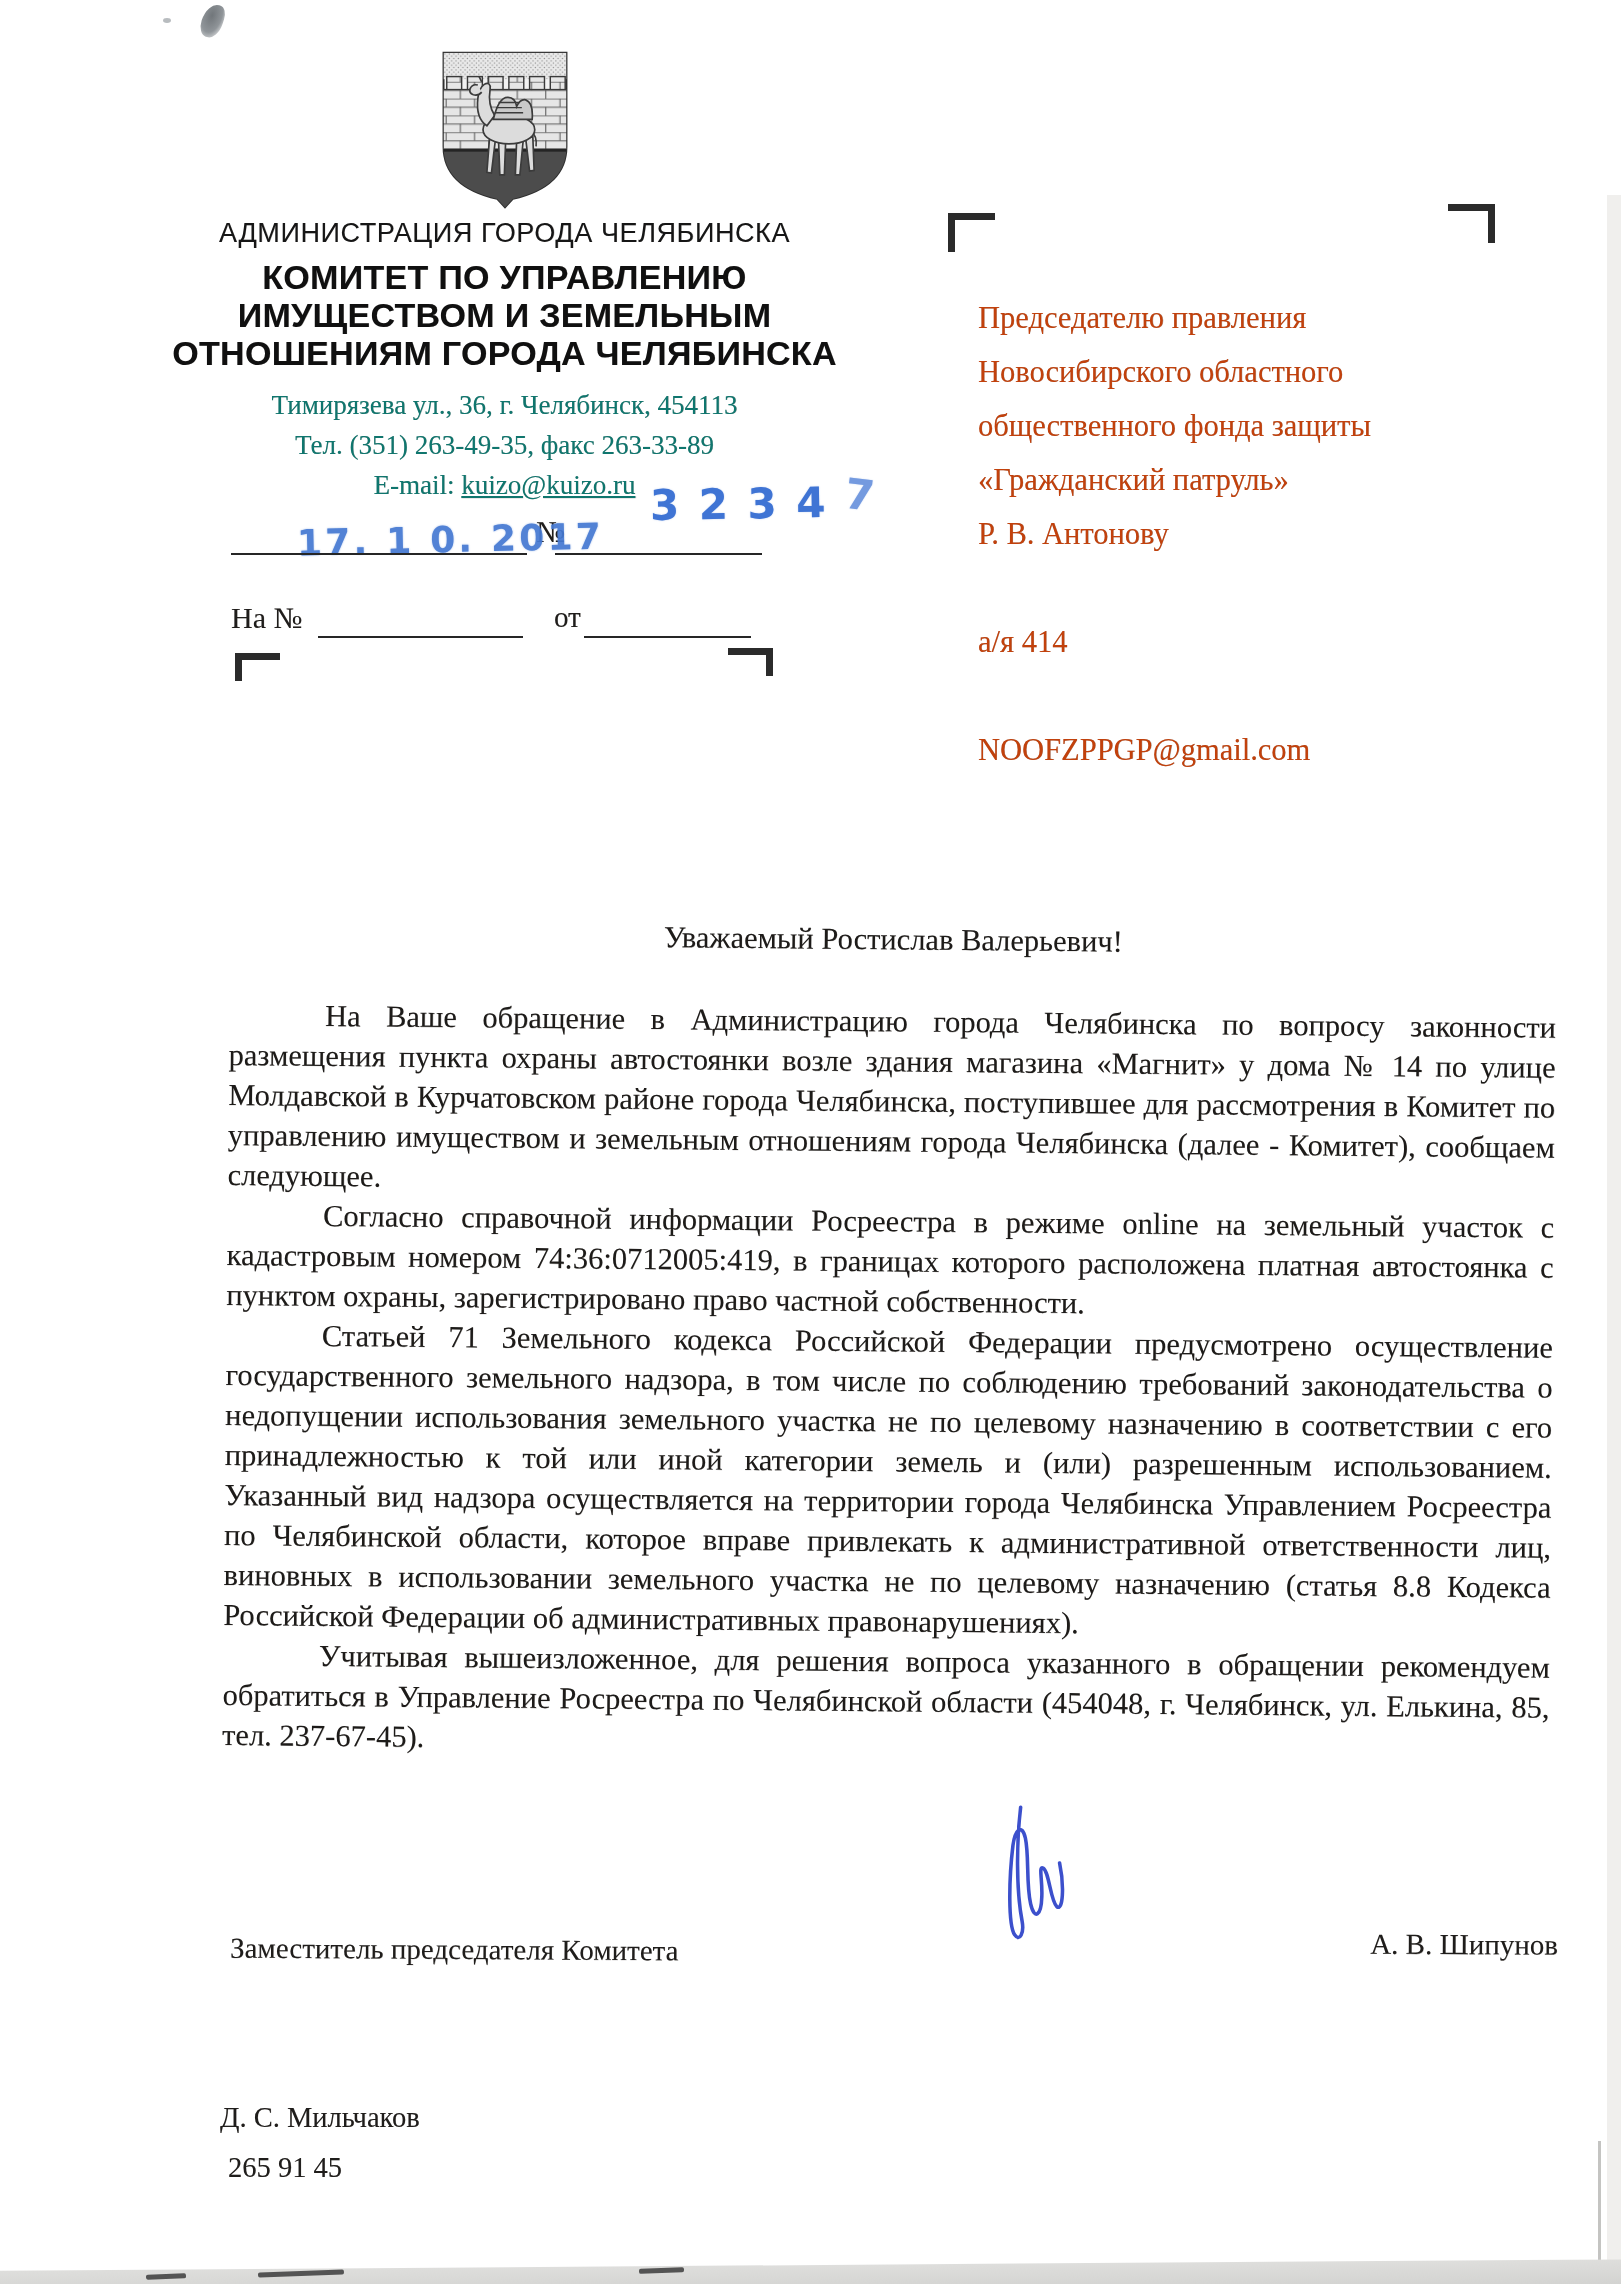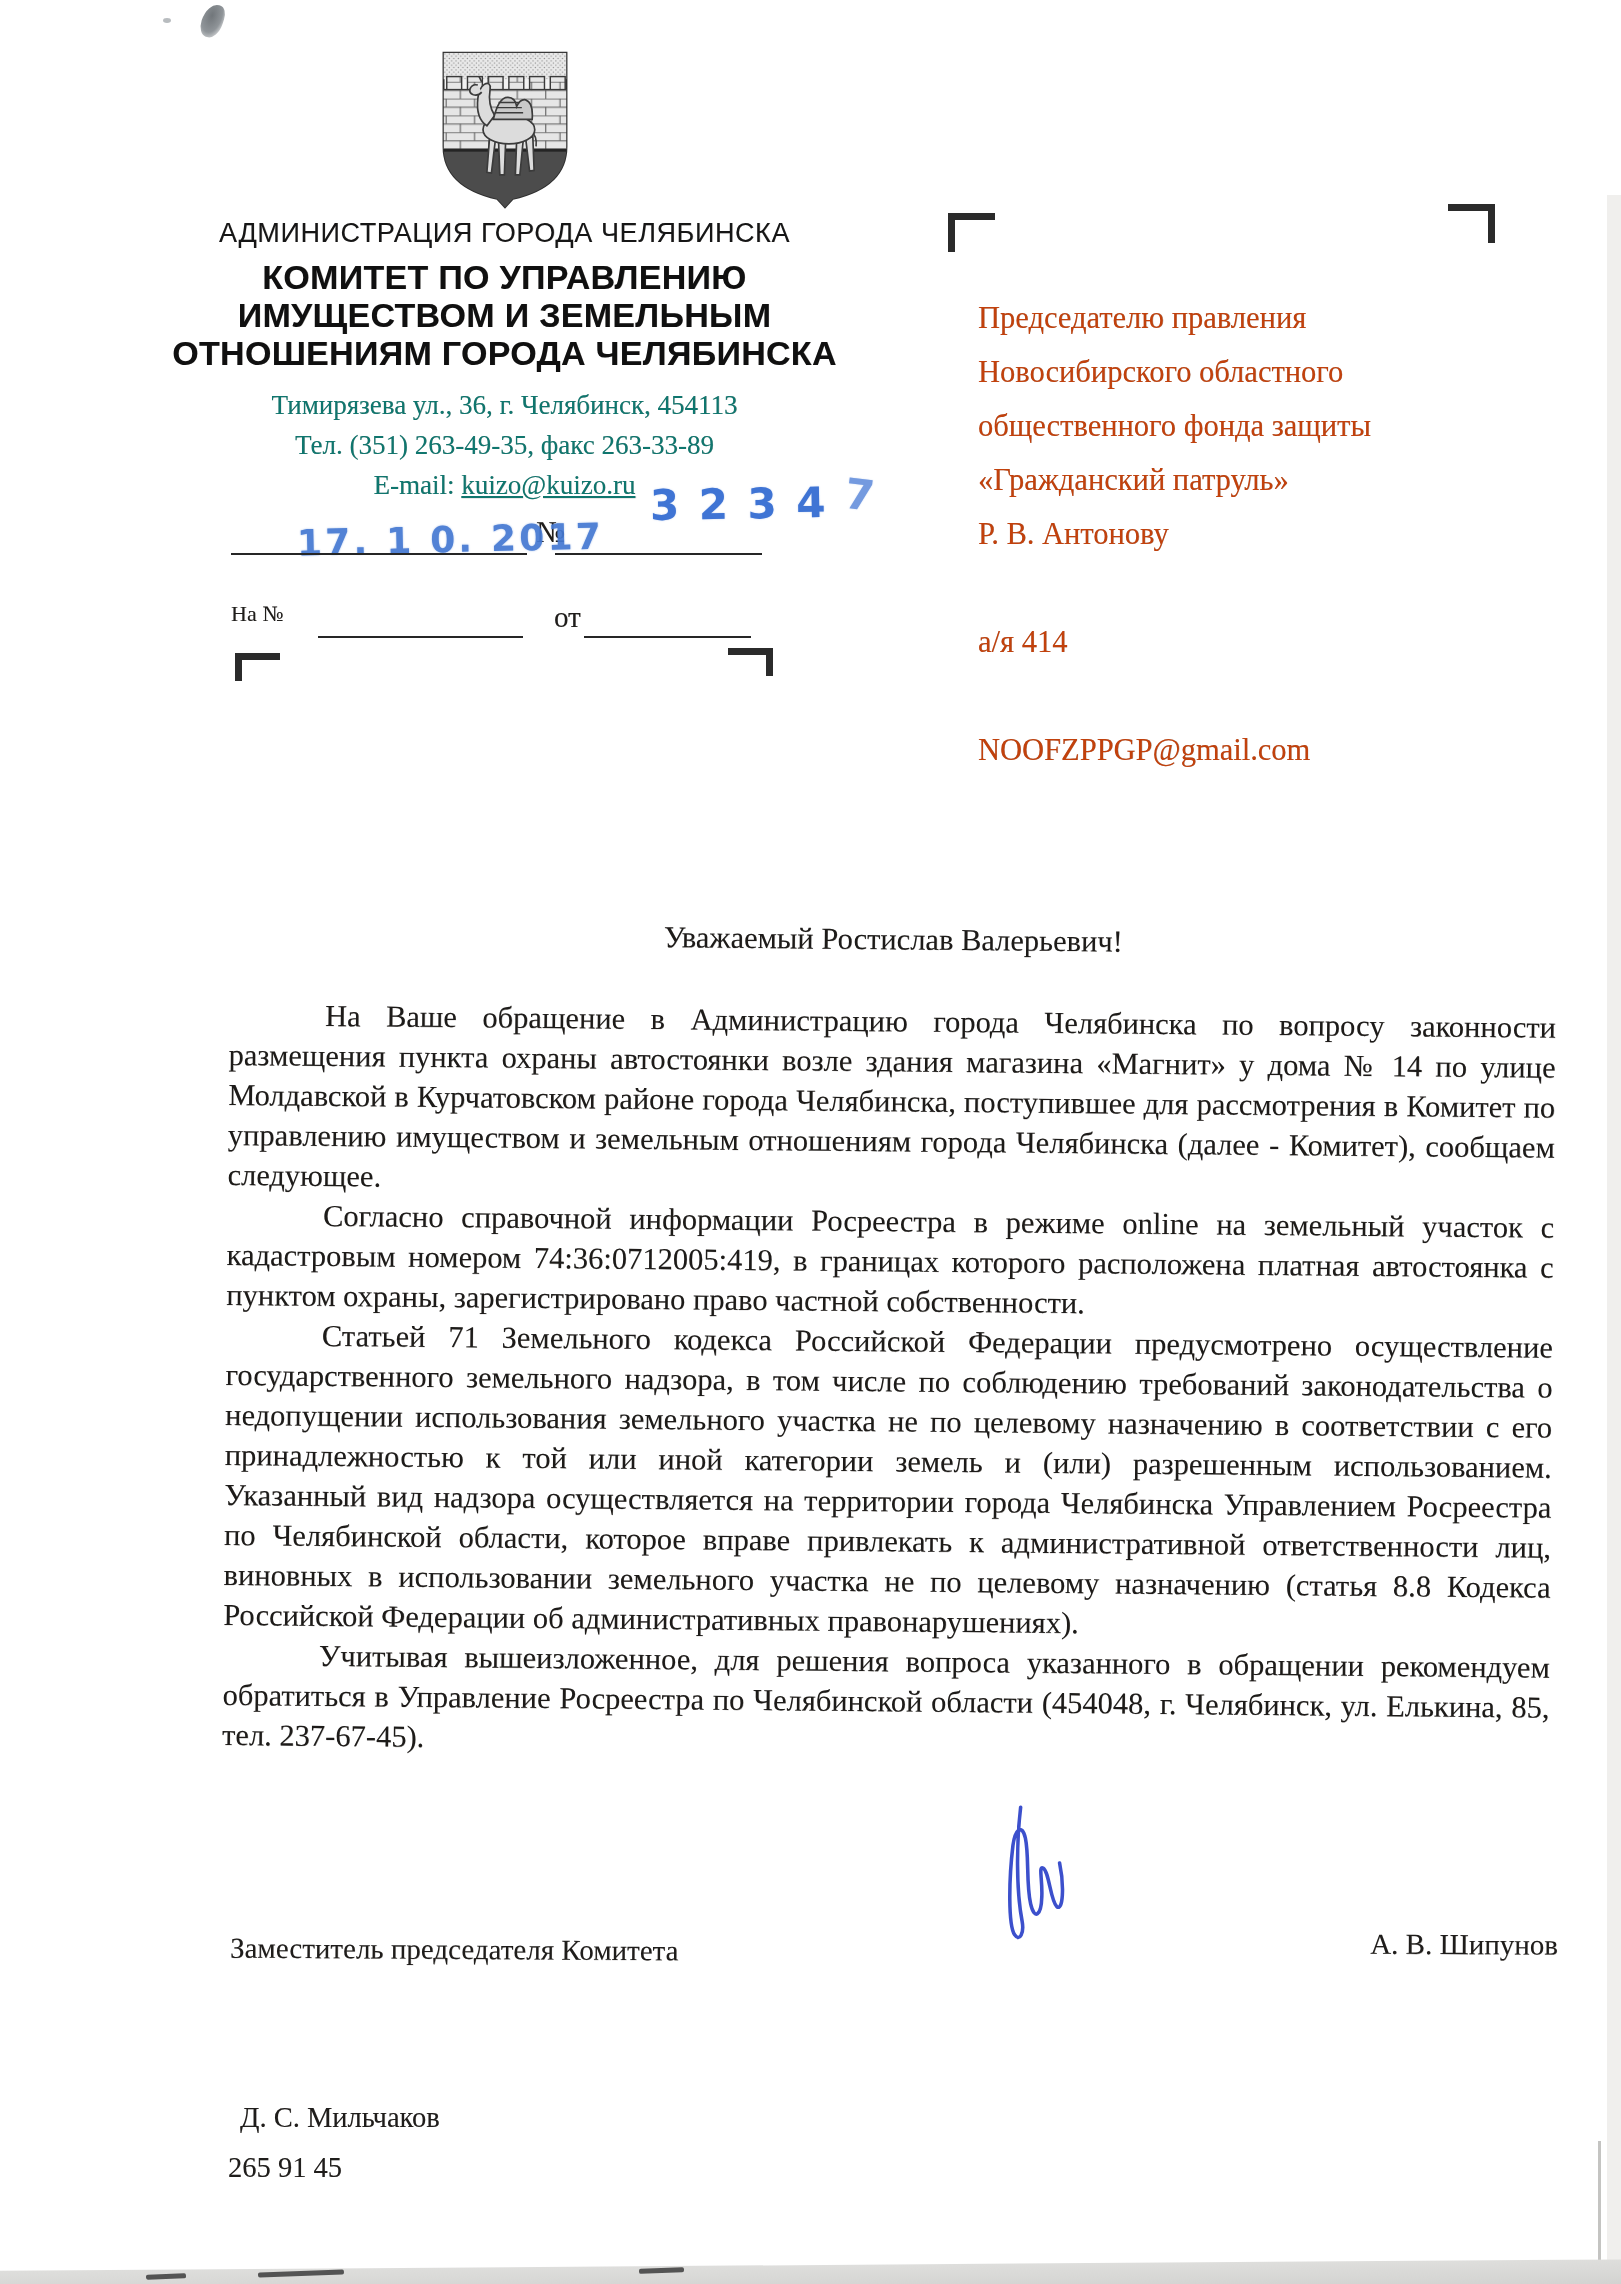--- a/index.html
+++ b/index.html
@@ -18,21 +18,21 @@
   .org-column{left:97px;top:48px;width:815px;text-align:center;}
   .coat{display:block;margin:0 auto;}
   .org-admin{margin-top:7.8px;font-size:27px;letter-spacing:0.6px;color:#161616;}
   .org-committee{margin-top:9px;font-weight:bold;font-size:34px;line-height:38px;letter-spacing:0.3px;color:#101010;}
   .org-addr{margin-top:13px;font-size:27px;line-height:40px;color:#0f766e;}
   .email-underline{text-decoration:underline;}
 
   
   .rule{position:absolute;height:2.3px;background:#262626;}
   .num-symbol{left:536px;top:515px;font-size:30.5px;}
-  .na-label{left:231px;top:601px;font-size:22px;}
+  .na-label{left:231px;top:601px;font-size:30px;}
   .ot-label{left:554px;top:601px;font-size:29px;}
   .blue-number{
     left:650px;top:479px;
     font-family:"DejaVu Sans",sans-serif;font-weight:bold;font-size:42px;
     color:#3f74d4;letter-spacing:19.5px;transform:rotate(-1deg);
     text-shadow:0 0 1.3px rgba(63,116,212,0.5);
   }
   .blue-number .last-digit{opacity:0.72;display:inline-block;transform:translateY(-5.8px) rotate(8deg);}
   .date-stamp{
     left:297px;top:519px;
@@ -54,21 +54,21 @@
     font-size:30.5px;line-height:40px;color:#1d1b19;
     transform:rotate(0.55deg);transform-origin:0 0;
   }
   .salutation{text-align:center;margin:0 0 42px 0;}
   .body-block p{margin:0;text-align:justify;text-indent:96px;}
 
   
   .sig-title{left:230px;top:1933px;font-size:29px;transform:rotate(0.35deg);}
   .sig-name{left:1310px;top:1928px;width:248px;text-align:right;font-size:29px;transform:rotate(0.3deg);}
   .sig-squiggle{left:986px;top:1802px;}
-  .footer-name{left:240px;top:2102px;font-size:28.5px;}
+  .footer-name{left:220px;top:2102px;font-size:28.5px;}
   .footer-phone{left:228px;top:2152px;font-size:28.5px;}
 
   
   .smudge{
     left:202px;top:3.9px;width:21px;height:34px;
     background:radial-gradient(ellipse at 40% 35%,#585e63 0%,#7c8287 55%,rgba(160,165,168,0) 100%);
     border-radius:62% 38% 55% 45%;transform:rotate(18deg);opacity:0.85;
   }
   .speck{left:163px;top:18px;width:8.4px;height:5.2px;background:#9aa0a4;border-radius:50%;opacity:0.7;}
   .bottom-strip{

